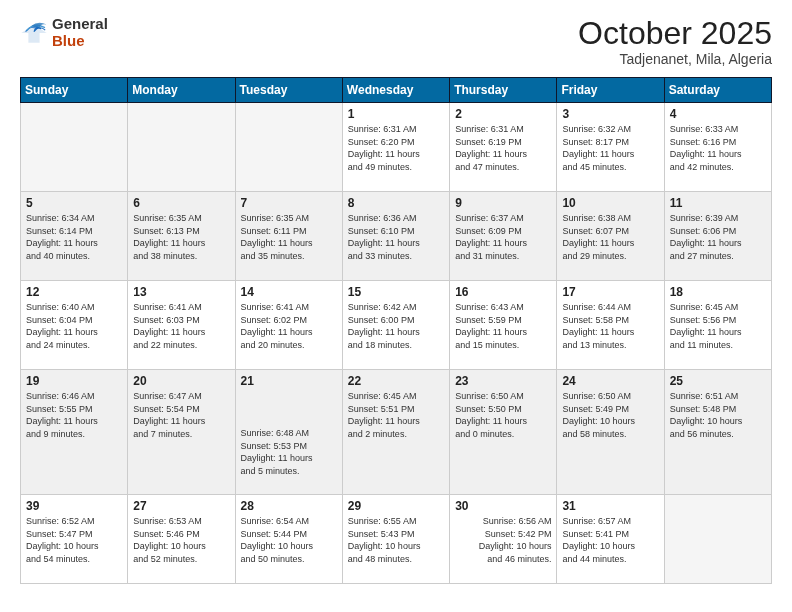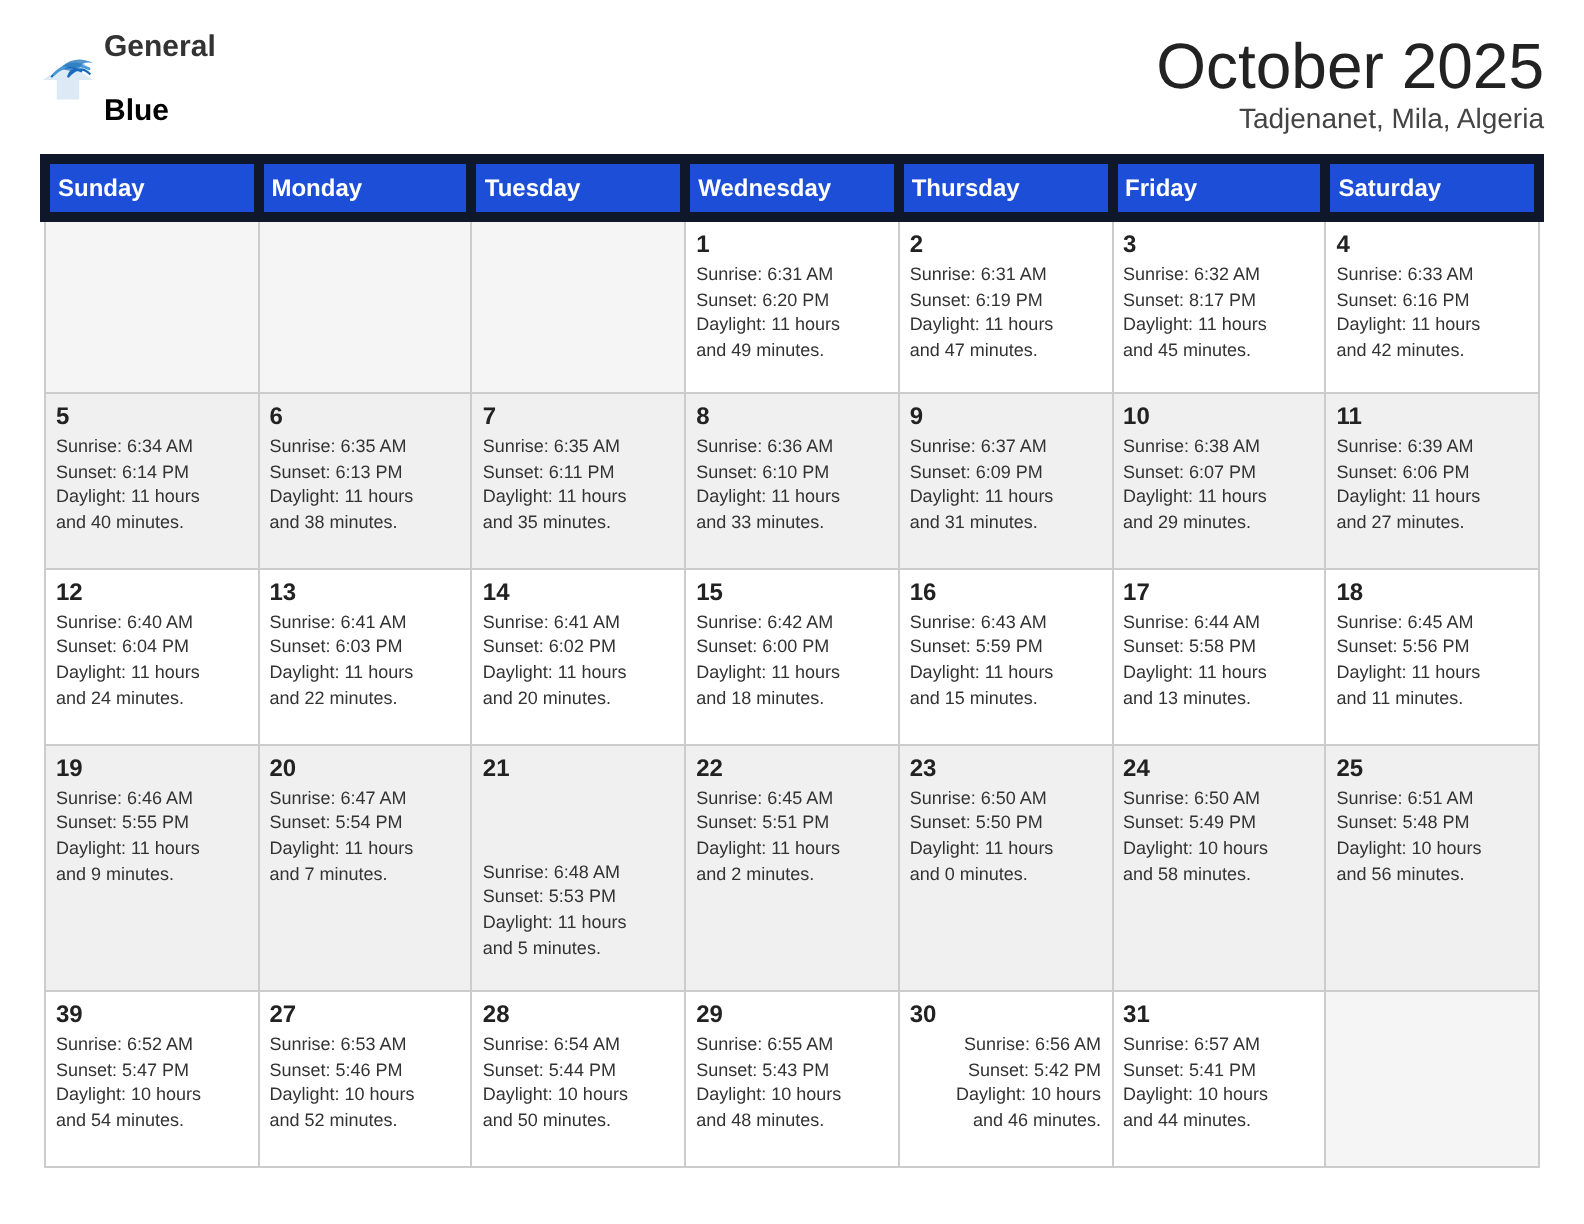--- a/index.html
+++ b/index.html
@@ -29,21 +29,21 @@
       gap: 4px;
     }
     .logo-text {
       display: flex;
       flex-direction: column;
       font-size: 15px;
       font-weight: bold;
       line-height: 1.1;
     }
     .logo-general { color: #333; }
-    .logo-blue { color: #000000; margin-top: 15px; }
+    .logo-blue { color: #c2410c; }
     .logo-bird {
       width: 28px;
       height: 28px;
     }
     .title-block {
       text-align: right;
     }
     .month-title {
       font-size: 32px;
       font-weight: normal;
@@ -55,27 +55,27 @@
       color: #444;
       text-align: right;
     }
     .calendar {
       flex: 1;
       border-collapse: collapse;
       width: 100%;
       table-layout: fixed;
     }
     .calendar th {
-      background: #1d4ed8;
+      background: #0369a1;
       color: #fff;
       font-size: 12px;
       font-weight: bold;
       padding: 5px 4px;
       text-align: left;
-      border: 5px solid #0f172a;
+      border: 1px solid #0f172a;
     }
     .calendar td {
       border: 1px solid #ccc;
       vertical-align: top;
       padding: 4px 5px;
       font-size: 9.5px;
       color: #333;
       height: 80px;
     }
     .calendar td.empty {

